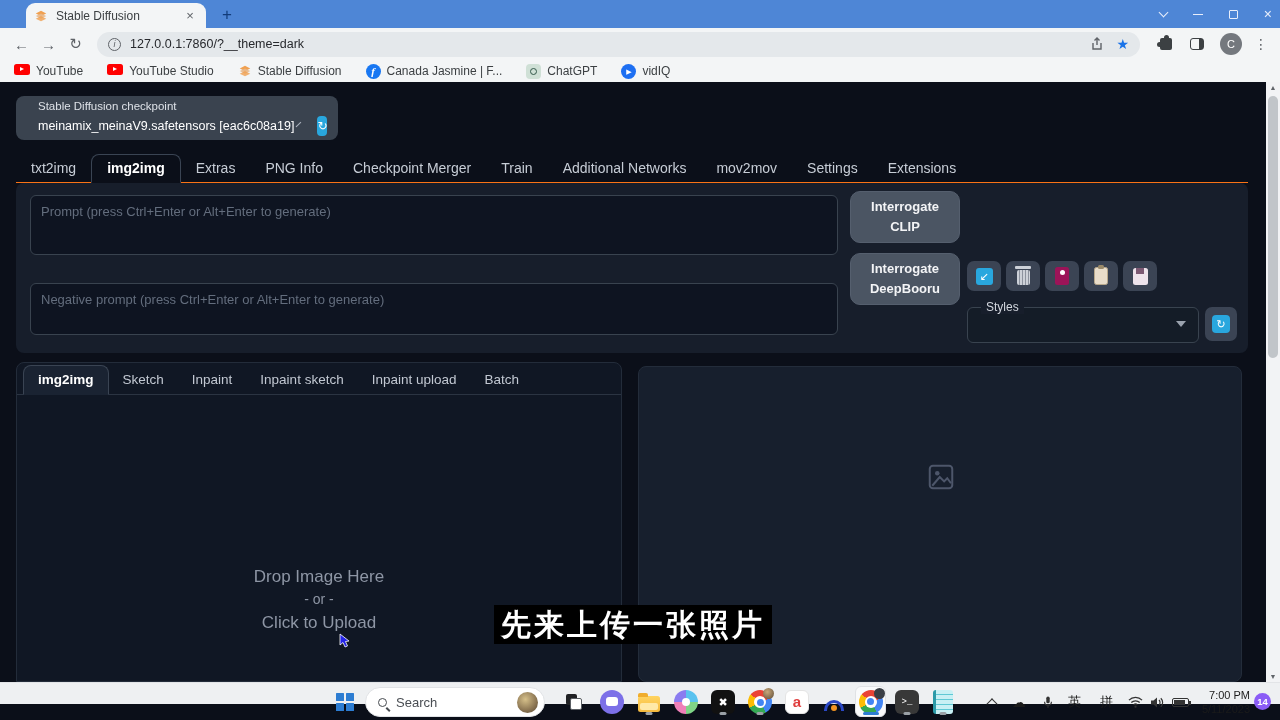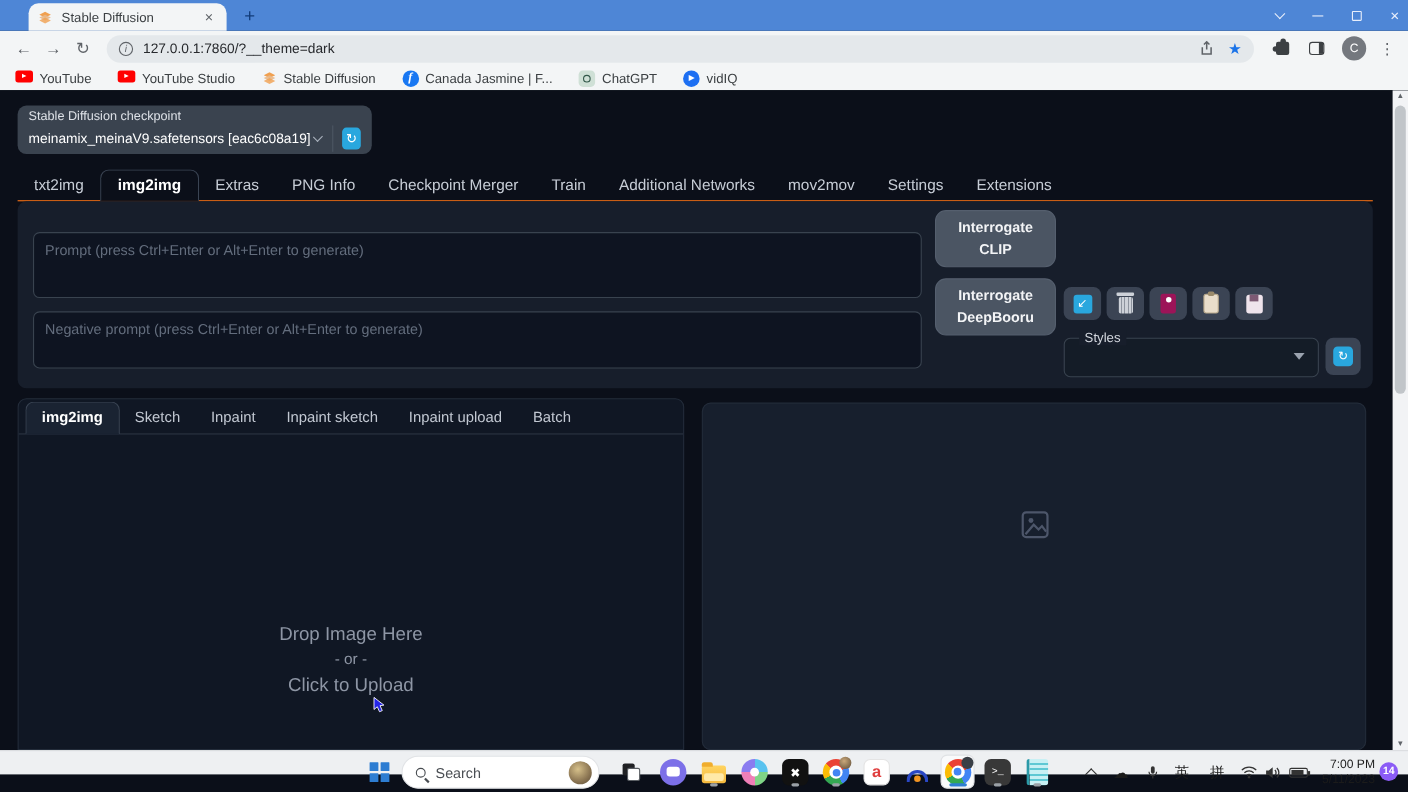--- a/index.html
+++ b/index.html
@@ -51,21 +51,21 @@
                line-height:15px; text-align:center; }
 
   
   .page { position:relative; height:600px; background:#0b0f19; overflow:hidden; }
 
   .scrollbar { position:absolute; right:0; top:0; width:14px; height:600px; background:#f2f3f5; z-index:50; }
   .sb-arrow { position:absolute; left:0; width:14px; text-align:center; color:#606469; font-size:7px; }
   .sb-thumb { position:absolute; left:2px; top:14px; width:10px; height:262px; background:#c1c5c9; border-radius:5px; }
 
   .ckpt { position:absolute; left:16px; top:14px; width:322px; height:44px; background:#3a434f;
-          border-radius:8px; padding:4px 10px; }
+          border-radius:8px; padding:4px 22px; }
   .ckpt-label { font-size:11.5px; color:#dde1e7; }
   .ckpt-row { display:flex; align-items:center; margin-top:2px; }
   .ckpt-val { flex:1; font-size:12.5px; color:#fff; white-space:nowrap; }
   .caret { width:7px; height:7px; border-right:1.6px solid #aab2bd; border-bottom:1.6px solid #aab2bd;
            transform:rotate(45deg); margin:-3px 10px 0 4px; }
   .vdiv { width:1px; height:24px; background:#4c5663; margin-right:8px; }
   .blue-sq { width:20px; height:20px; background:#29a7de; border-radius:4px; color:#fff; font-size:12px;
              line-height:20px; text-align:center; }
 
   .maintabs { position:absolute; left:16px; top:72px; right:32px; height:29px; display:flex;
@@ -276,21 +276,21 @@
     <span class="mtab">PNG Info</span>
     <span class="mtab">Checkpoint Merger</span>
     <span class="mtab">Train</span>
     <span class="mtab">Additional Networks</span>
     <span class="mtab">mov2mov</span>
     <span class="mtab">Settings</span>
     <span class="mtab">Extensions</span>
   </div>
 
   <div class="toprow">
-    <textarea class="ta" style="top: 28px; height: 60px;" placeholder="Prompt (press Ctrl+Enter or Alt+Enter to generate)"></textarea>
+    <textarea class="ta" style="top: 12px; height: 60px;" placeholder="Prompt (press Ctrl+Enter or Alt+Enter to generate)"></textarea>
     <textarea class="ta" style="top: 100px; height: 52px;" placeholder="Negative prompt (press Ctrl+Enter or Alt+Enter to generate)"></textarea>
 
     <div class="btn-gray" style="top:8px;">
       <span>Interrogate</span>
       <span>CLIP</span>
     </div>
     <div class="btn-gray" style="top:70px;">
       <span>Interrogate</span>
       <span>DeepBooru</span>
     </div>
@@ -344,20 +344,23 @@
   </div>
 
   <div class="rpanel">
     <svg class="imgph" width="30" height="30" viewBox="0 0 24 24">
       <rect x="3" y="3" width="18" height="18" rx="2.5" fill="none" stroke="#4d566a" stroke-width="1.6"></rect>
       <circle cx="9" cy="9" r="1.8" fill="#4d566a"></circle>
       <path d="M5 19 L11 12 L14.5 15.5 L17 13 L20 17" fill="none" stroke="#4d566a" stroke-width="1.6"></path>
     </svg>
   </div>
 
+  <div class="subtitle">
+    <span>先来上传一张照片</span>
+  </div>
 
   <div class="scrollbar">
     <span class="sb-arrow" style="top:2px;">▲</span>
     <span class="sb-thumb"></span>
     <span class="sb-arrow" style="bottom:2px;">▼</span>
   </div>
 </div>
 
 <div class="taskbar">
   <div class="tb-item" style="left:331px;">

